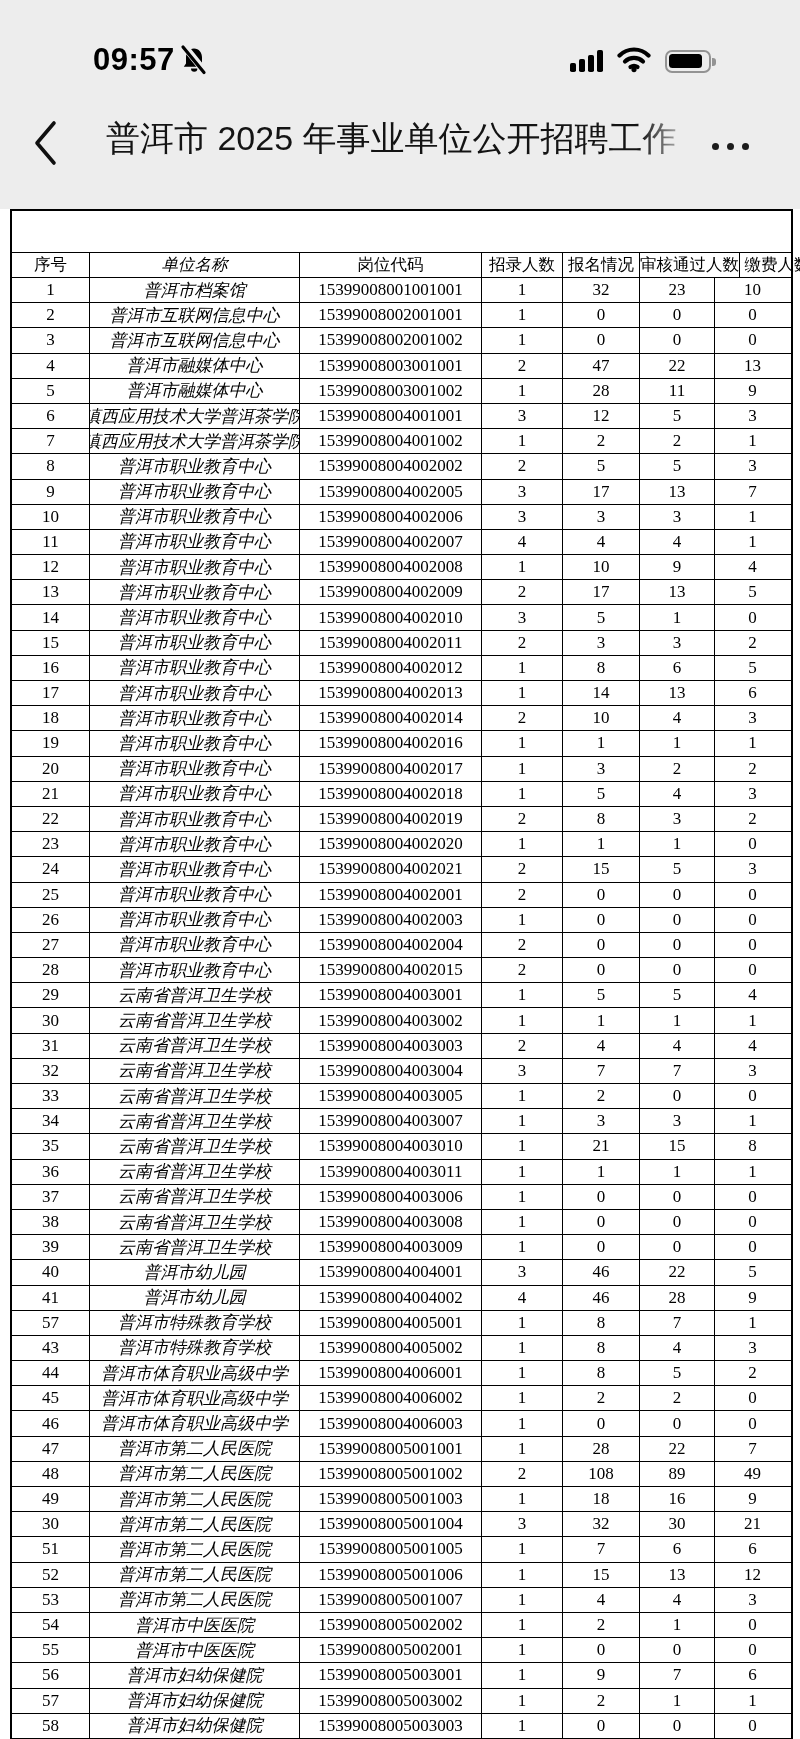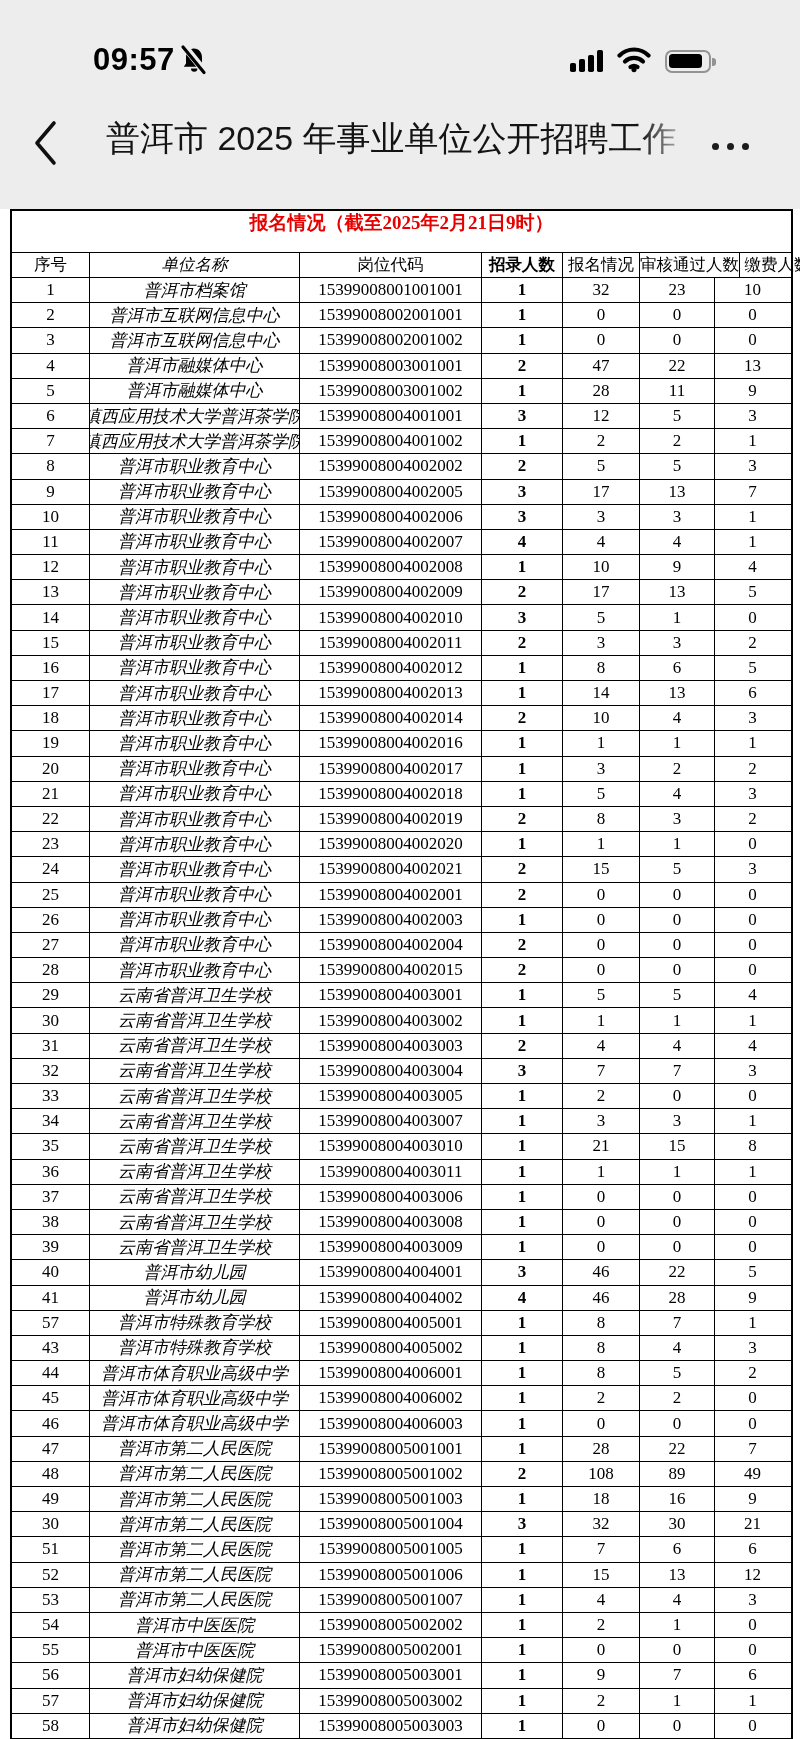--- a/index.html
+++ b/index.html
@@ -31,21 +31,21 @@
   .thead,.tr{display:flex;}
   .thead{height:24px;border-bottom:1.6px solid #000;font-size:16.5px;}
   .tr{height:24.2px;border-bottom:1.6px solid #000;position:relative;font-size:17px;}
   .tr:last-child{border-bottom:none;}
   .th,.td{display:flex;align-items:center;justify-content:center;box-sizing:border-box;
           border-right:1.6px solid #000;overflow:hidden;white-space:nowrap;}
   .th:last-child,.td:last-child{border-right:none;}
   .c-seq{flex:0 0 78px;}
   .c-name{flex:0 0 210px;font-style:italic;}
   .c-code{flex:0 0 182px;}
-  .c-n1{flex:0 0 81px;font-weight:bold;}
+  .c-n1{flex:0 0 81px;}
   .c-n2{flex:0 0 77px;}
   .c-n3{flex:0 0 75px;}
   .c-n4{flex:0 0 75px;}
   .th.c-n3{overflow:visible;z-index:2;}
 </style>
 </head>
 <body>
 
 <div class="screen">
 
@@ -91,21 +91,20 @@
     <div class="title-fade"></div>
     <div class="more">
       <i></i>
         <i></i>
         <i></i>
     </div>
   </div>
 
   <div class="doc-table">
     <div class="caption">
-      <div>报名情况（截至2025年2月21日9时）</div>
     </div>
     <div class="thead">
       <div class="th c-seq">序号</div>
       <div class="th c-name">单位名称</div>
       <div class="th c-code">岗位代码</div>
       <div class="th c-n1">招录人数</div>
       <div class="th c-n2">报名情况</div>
       <div class="th c-n3">审核通过人数</div>
       <div class="th c-n4">缴费人数</div>
     </div>

